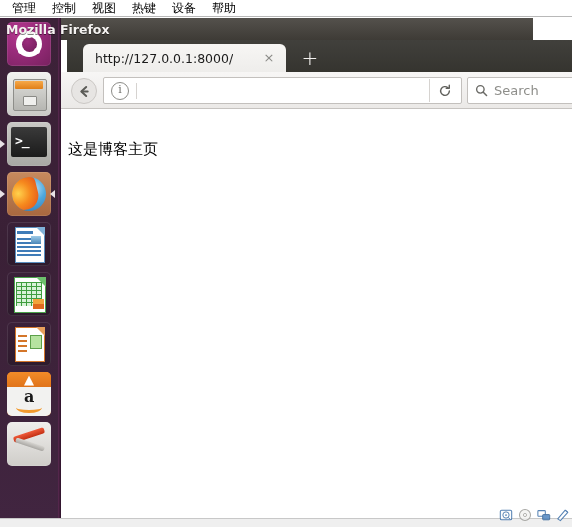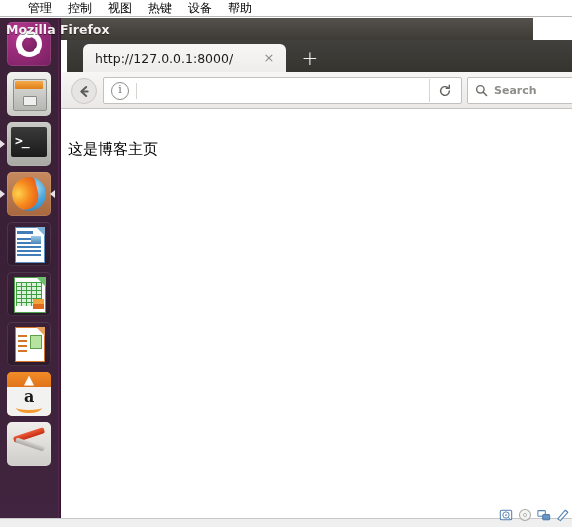--- a/index.html
+++ b/index.html
@@ -10,21 +10,21 @@
     font-family: "DejaVu Sans", "Liberation Sans", sans-serif;
   }
   #root { position: relative; width: 572px; height: 527px; }
 
   
   .vbox-menubar {
     position: absolute; left: 0; top: 0; width: 572px; height: 17px;
     background: #ffffff;
     border-bottom: 1px solid #b8b8b8;
     display: flex; align-items: center;
-    padding-left: 20px;
+    padding-left: 4px;
     box-sizing: border-box;
   }
   .vbox-menuitem {
     font-size: 12px; color: #000000;
     padding: 0 8px; line-height: 16px;
     white-space: nowrap; cursor: default;
   }
 
   
   .guest {
@@ -245,21 +245,21 @@
   .url-reload {
     position:absolute; right:1px; top:1px; width:30px; height:23px;
     border-left:1px solid #d6d3d0;
     display:flex; align-items:center; justify-content:center;
   }
   .searchbar {
     position:absolute; left:406px; top:5px; width:120px; height:25px;
     background:#ffffff; border:1px solid #c3c0bd; border-radius:2px;
     display:flex; align-items:center;
   }
-  .search-ph { font-size:11px; color:#8e8e8a; padding-left:6px; white-space:nowrap;font-weight:bold; }
+  .search-ph { font-size:13px; color:#8e8e8a; padding-left:6px; white-space:nowrap; }
 
   .ff-content {
     position:absolute; left:0; top:91px; width:511px; height:409px; background:#ffffff;
   }
   .page-text {
     position:absolute; left:7px; top:31px;
     font-size:15px; color:#000000; line-height:18px;
   }
 
   

